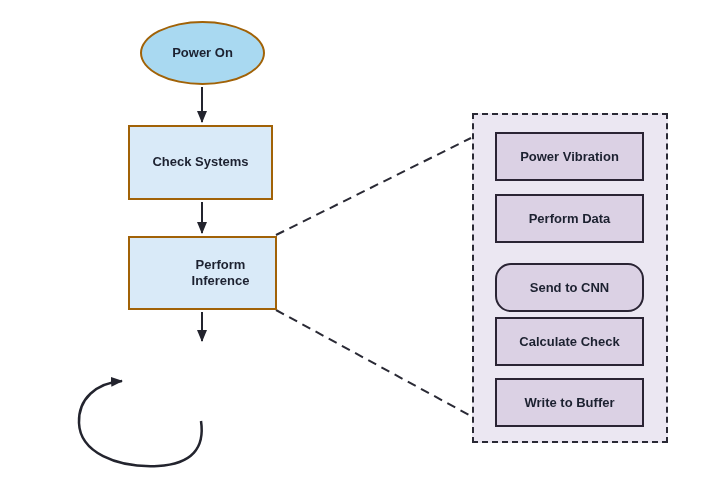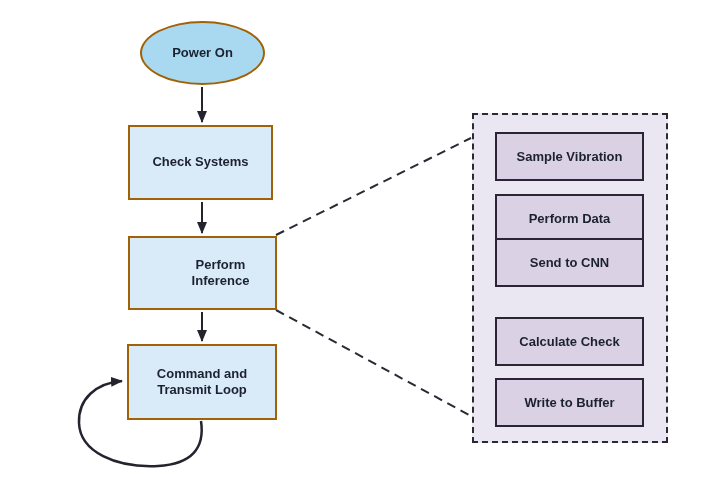--- a/index.html
+++ b/index.html
@@ -88,21 +88,21 @@
     display: flex;
     align-items: center;
     justify-content: center;
     text-align: center;
     color: #1c2130;
     font-weight: 700;
     font-size: 13px;
   }
   .step-0 { top: 17px; }
   .step-1 { top: 79px; }
-  .step-2 { top: 123px; }
+  .step-2 { top: 148px; border-radius: 16px; }
   .step-3 { top: 202px; }
   .step-4 { top: 263px; }
 </style>
 </head>
 <body>
 
 <div class="stage">
 
   <svg class="connector-layer" width="722" height="486" viewBox="0 0 722 486" xmlns="http://www.w3.org/2000/svg">
     <defs>
@@ -129,27 +129,24 @@
   </div>
 
   <div class="node node-process node-check">
     <span>Check Systems</span>
   </div>
 
   <div class="node node-process node-inference">
     <span>Perform Inference</span>
   </div>
 
-  <div class="node node-process node-loop">
-    <span>Command and Transmit Loop</span>
-  </div>
 
   <div class="detail-panel">
     <div class="detail-step step-0">
-      <span>Sample Vibration</span>
+      <span>Power Vibration</span>
     </div>
     <div class="detail-step step-1">
       <span>Perform Data</span>
     </div>
     <div class="detail-step step-2">
       <span>Send to CNN</span>
     </div>
     <div class="detail-step step-3">
       <span>Calculate Check</span>
     </div>

